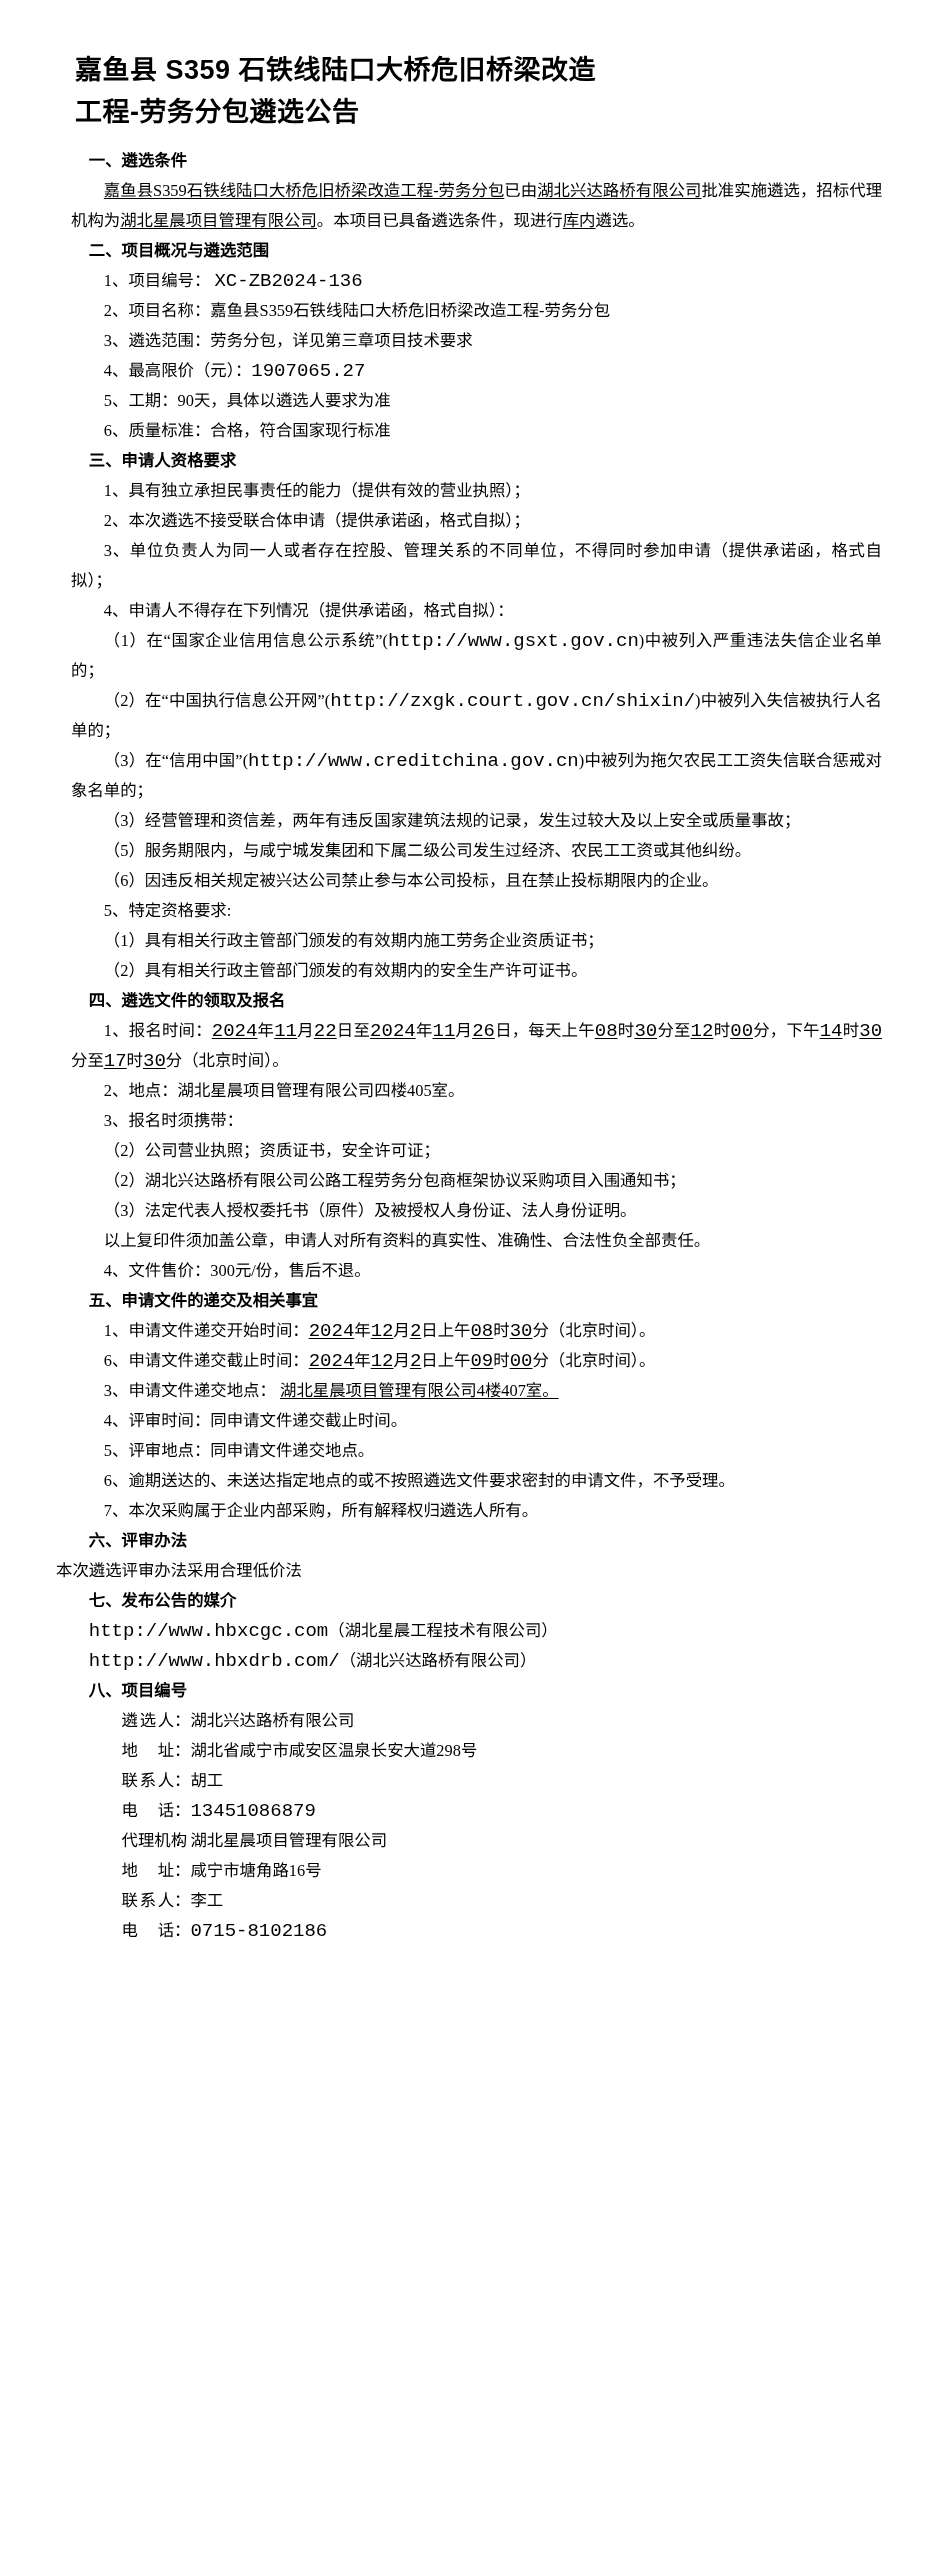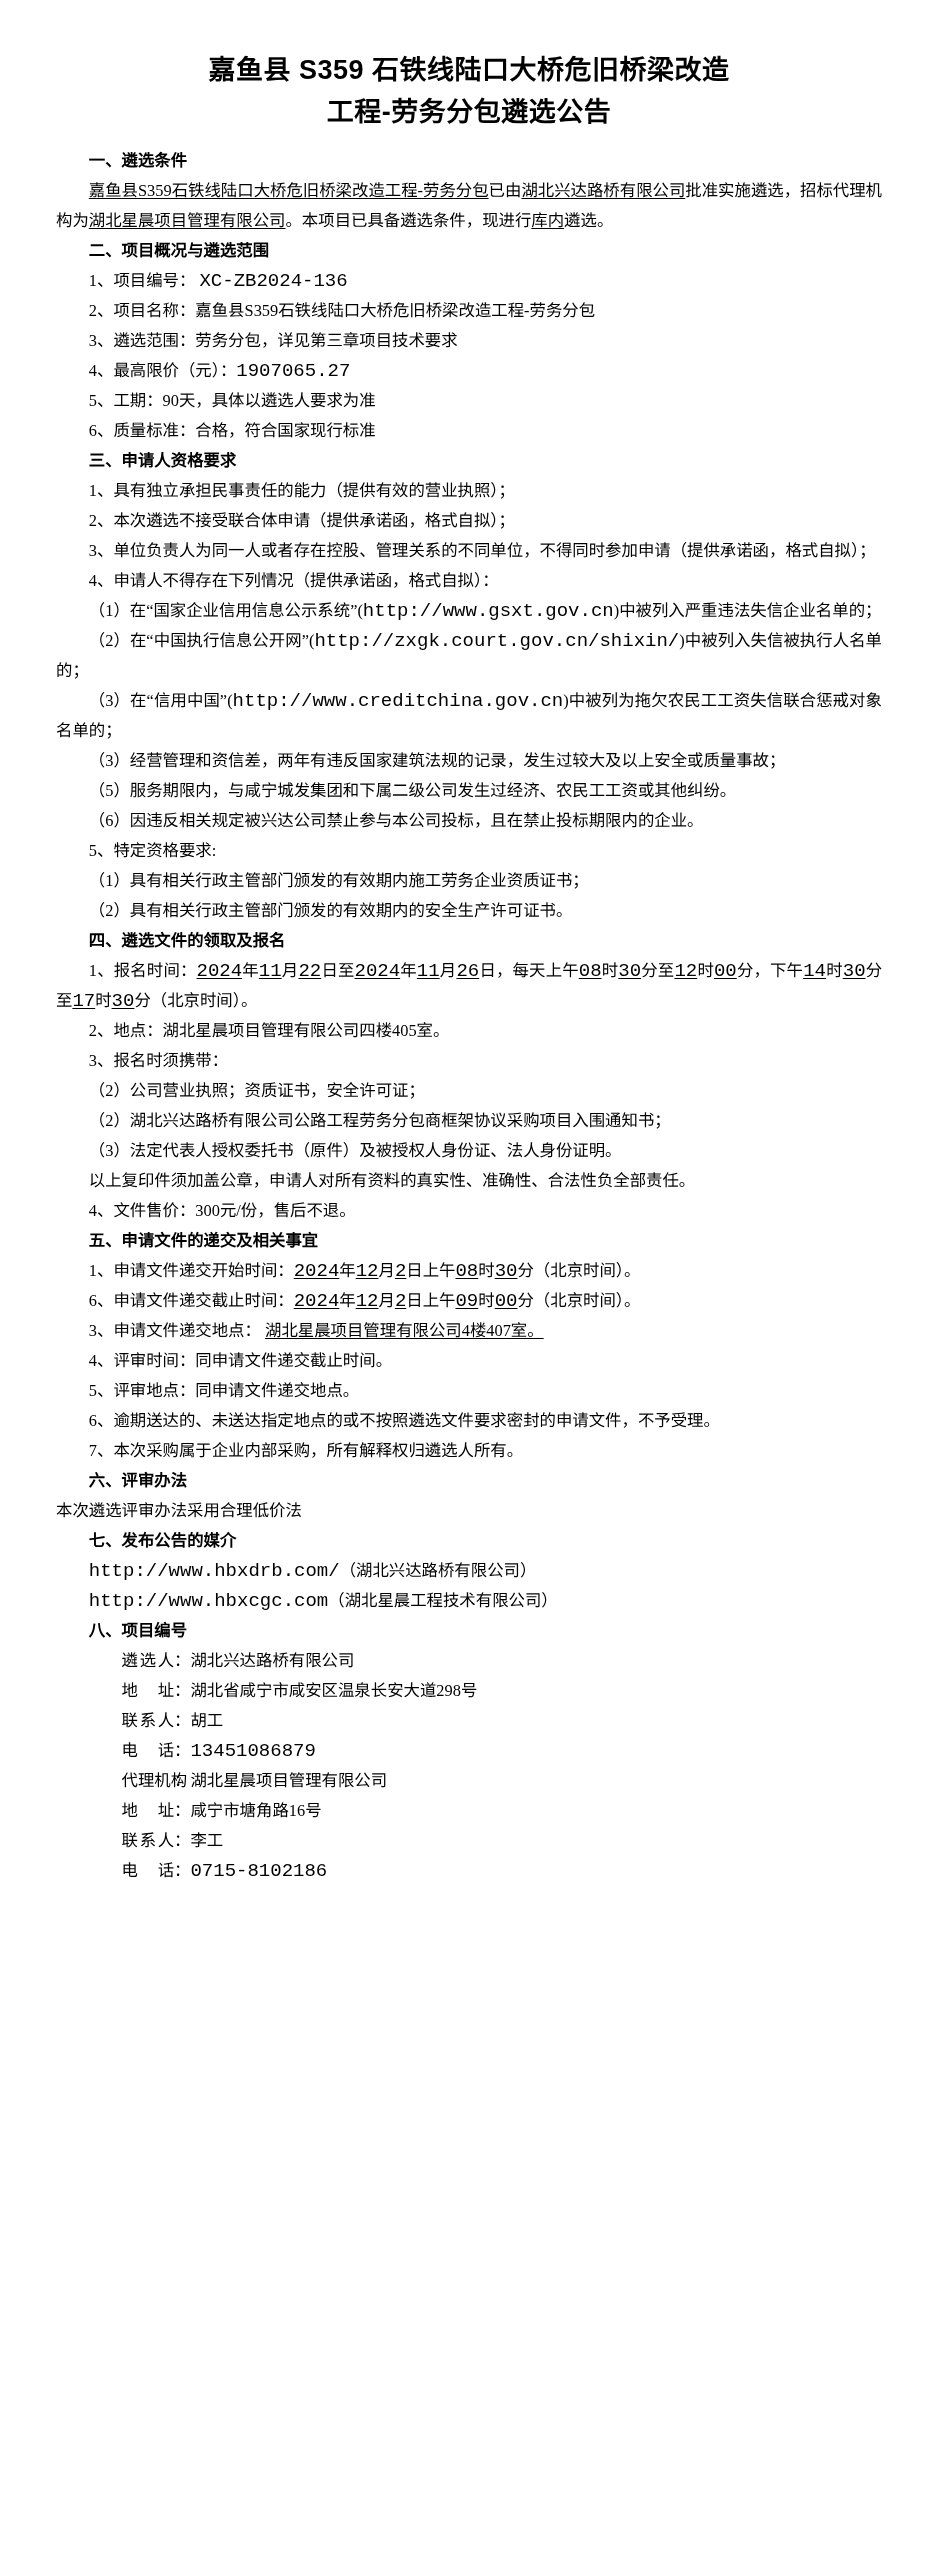--- a/index.html
+++ b/index.html
@@ -21,21 +21,20 @@
     box-sizing: border-box;
     padding: 38px 56px 28px 56px;
     background: #ffffff;
   }
   
   .doc-title {
     font-family: "Liberation Sans", "DejaVu Sans", sans-serif;
     font-weight: bold;
     font-size: 27px;
     line-height: 42px;
-    text-align: center;
     letter-spacing: 0.5px;
     margin: 11.3px 0 0 0;
     padding: 0 19px;
   }
   .doc-title .tline { display: block; }
   
   .body {
     margin-top: 13px;
   }
   p {
@@ -45,21 +44,21 @@
     text-align: justify;
     text-justify: inter-ideograph;
   }
   .h2 {
     font-weight: bold;
     text-indent: 2em;
     font-size: 16.4px;
     line-height: 30px;
   }
   .ind0 { text-indent: 0; }
-  .flow { text-indent: 2em; }
+  .flow { text-indent: 2em; margin-left: 15px; }
   .u { text-decoration: underline; text-underline-offset: 1.9px; }
   .mono {
     font-family: "Liberation Mono", "DejaVu Sans Mono", monospace;
     font-size: 19px;
     letter-spacing: 0;
   }
   
   .contact-row {
     text-indent: 2em;
     font-size: 16.4px;
@@ -128,22 +127,22 @@
     <p class="flow"><span>3、申请文件递交地点：</span>&nbsp;<span class="u">湖北星晨项目管理有限公司4楼407室。</span></p>
     <p class="flow">4、评审时间：同申请文件递交截止时间。</p>
     <p class="flow">5、评审地点：同申请文件递交地点。</p>
     <p class="flow">6、逾期送达的、未送达指定地点的或不按照遴选文件要求密封的申请文件，不予受理。</p>
     <p class="flow">7、本次采购属于企业内部采购，所有解释权归遴选人所有。</p>
 
     <p class="h2">六、评审办法</p>
     <p class="ind0">本次遴选评审办法采用合理低价法</p>
 
     <p class="h2">七、发布公告的媒介</p>
+    <p class="urlline"><span class="mono">http://www.hbxcgc.com</span><span>（湖北星晨工程技术有限公司）</span></p>
     <p class="urlline"><span class="mono">http://www.hbxdrb.com/</span><span>（湖北兴达路桥有限公司）</span></p>
-    <p class="urlline"><span class="mono">http://www.hbxcgc.com</span><span>（湖北星晨工程技术有限公司）</span></p>
 
     <p class="h2">八、项目编号</p>
     <div>
       <p class="contact-row"><span class="contact-label">遴选人</span>：<span>湖北兴达路桥有限公司</span></p>
       <p class="contact-row"><span class="contact-label">地址</span>：<span>湖北省咸宁市咸安区温泉长安大道298号</span></p>
       <p class="contact-row"><span class="contact-label">联系人</span>：<span>胡工</span></p>
       <p class="contact-row"><span class="contact-label">电话</span>：<span class="mono">13451086879</span></p>
       <p class="contact-row"><span class="contact-label">代理机构</span>：<span>湖北星晨项目管理有限公司</span></p>
       <p class="contact-row"><span class="contact-label">地址</span>：<span>咸宁市塘角路16号</span></p>
       <p class="contact-row"><span class="contact-label">联系人</span>：<span>李工</span></p>

